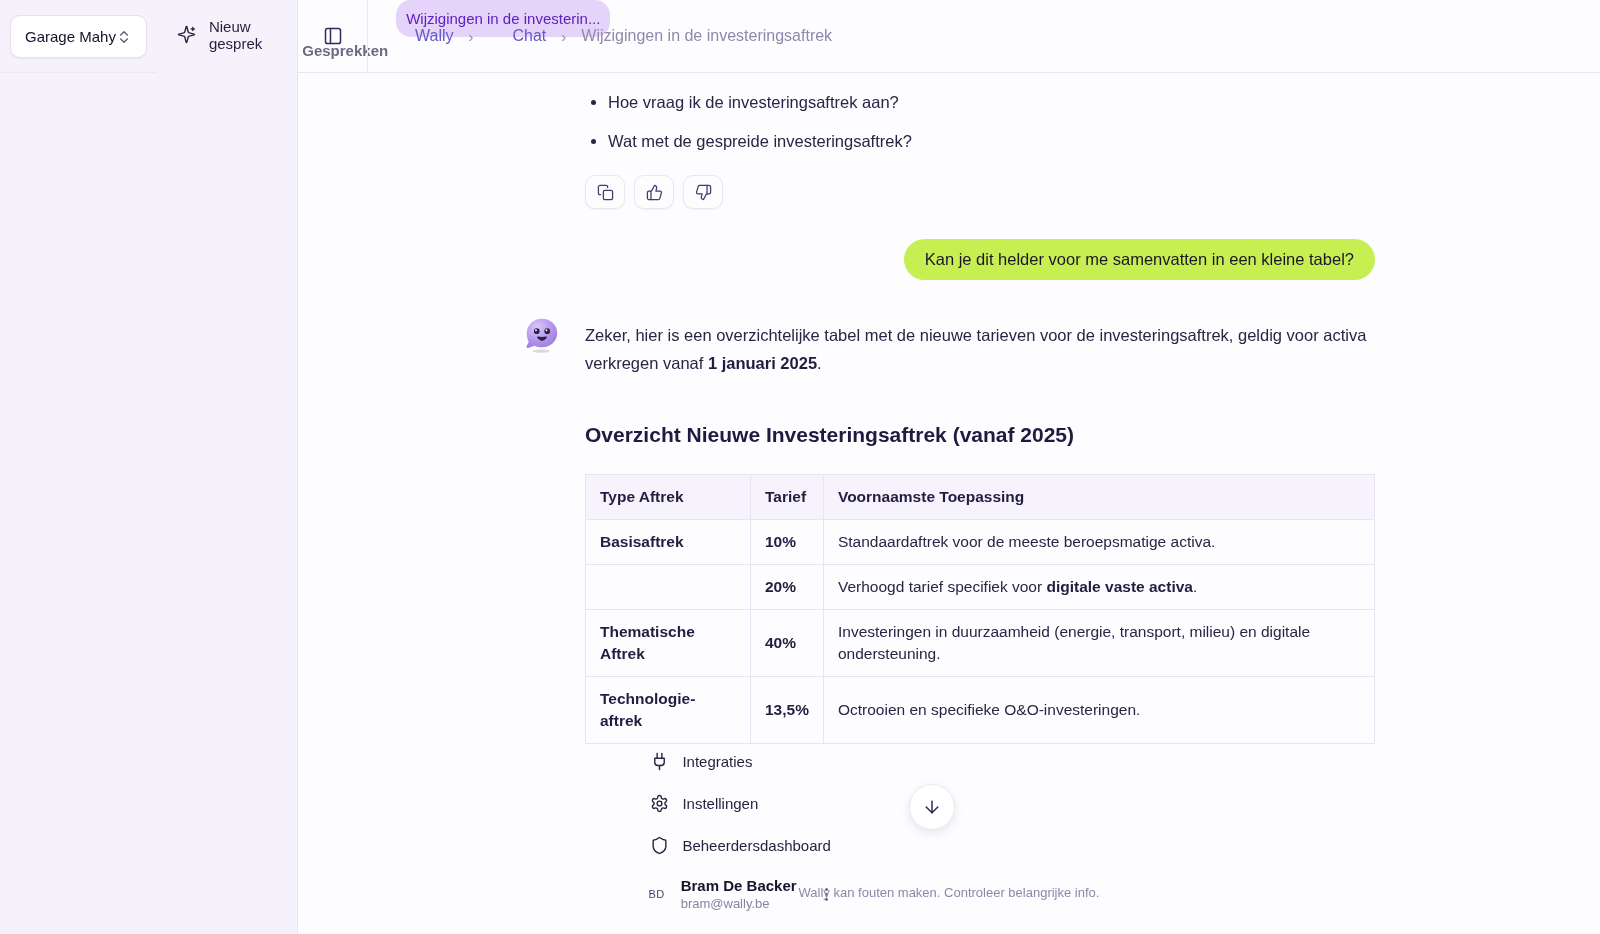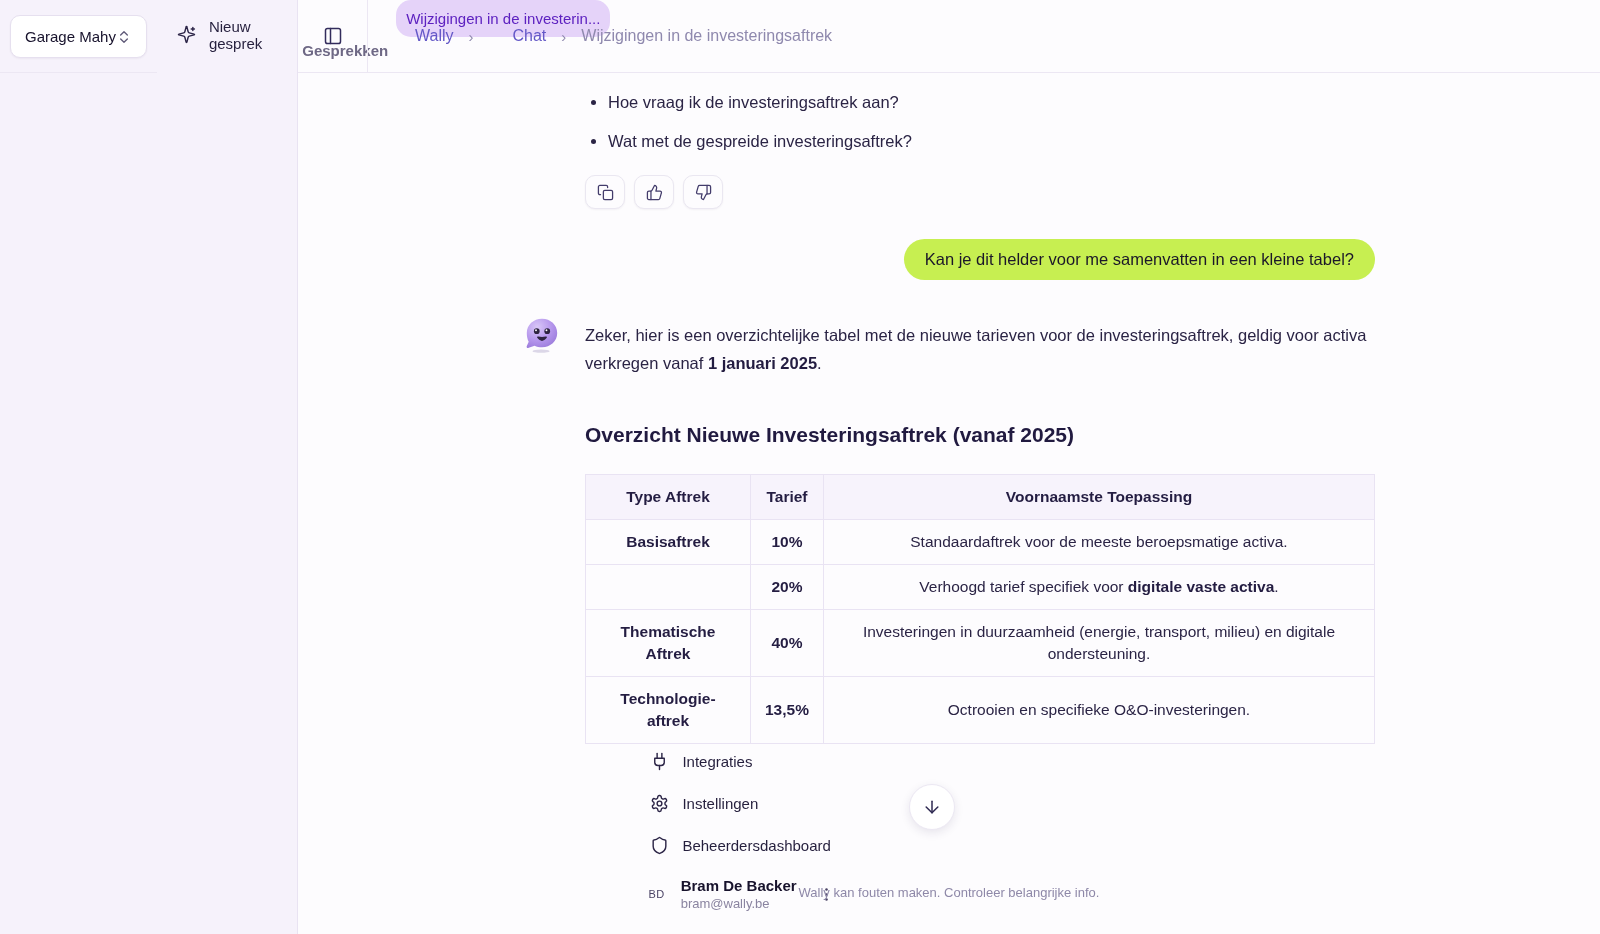--- a/index.html
+++ b/index.html
@@ -58,21 +58,21 @@
              display:flex; align-items:center; justify-content:center; cursor:pointer;
              box-shadow:0 1px 2px rgba(30,20,60,.05); color:#433c6b; }
   .user-bubble { align-self:flex-end; margin-top:30px; background:#c7ef51; border-radius:24px;
                  padding:11px 21px; font-size:16.5px; color:#1b1729; }
   .arow { display:flex; margin-top:36px; gap:24px; }
   .avatar { width:38px; height:38px; flex-shrink:0; }
   .atext { font-size:16.5px; line-height:28px; color:#2b2445; padding-top:5px; max-width:790px; }
   .atext b, td b { font-weight:700; color:#231c41; }
   .tbl-title { margin:46px 0 0 62px; font-size:21px; font-weight:700; color:#211a40; }
   table { margin:27px 0 0 62px; border-collapse:collapse; width:790px; font-size:15.5px; color:#2b2445; }
-  th, td { border:1px solid #e9e3f3; padding:11px 14px; text-align:center; vertical-align:middle; line-height:22px; }
+  th, td { border:1px solid #e9e3f3; padding:11px 14px; text-align:left; vertical-align:middle; line-height:22px; }
   th { background:#f7f3fc; font-weight:700; color:#241d42; }
   col.c1 { width:165px; } col.c2 { width:70px; }
   td.bcell { font-weight:700; color:#241d42; }
   .scroll-btn { position:absolute; left:calc(50% - 17px); transform:translateX(-50%); bottom:38px;
                 width:46px; height:46px; border-radius:50%; background:#ffffff; border:1px solid #ece8f3;
                 box-shadow:0 3px 10px rgba(40,30,80,.10); display:flex; align-items:center;
                 justify-content:center; cursor:pointer; color:#2f2a52; z-index:5; }
 
   
   .composer { width:848px; margin:0 auto; flex-shrink:0; padding-bottom:34px; }

